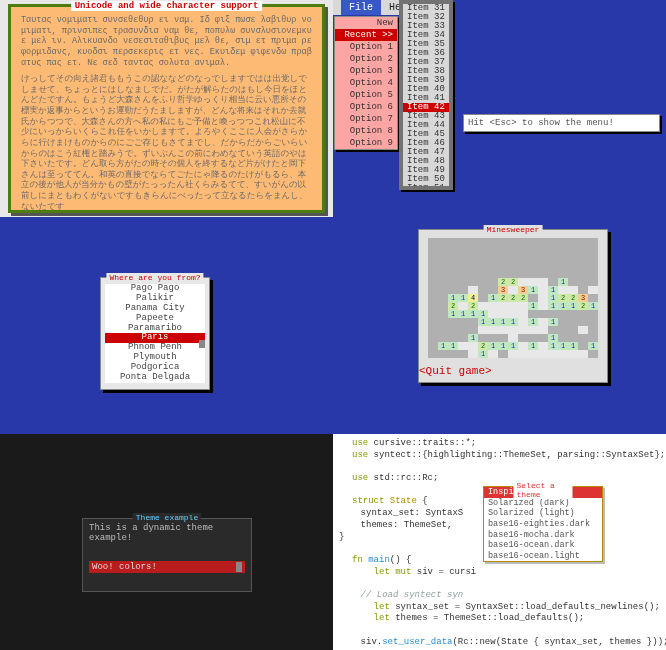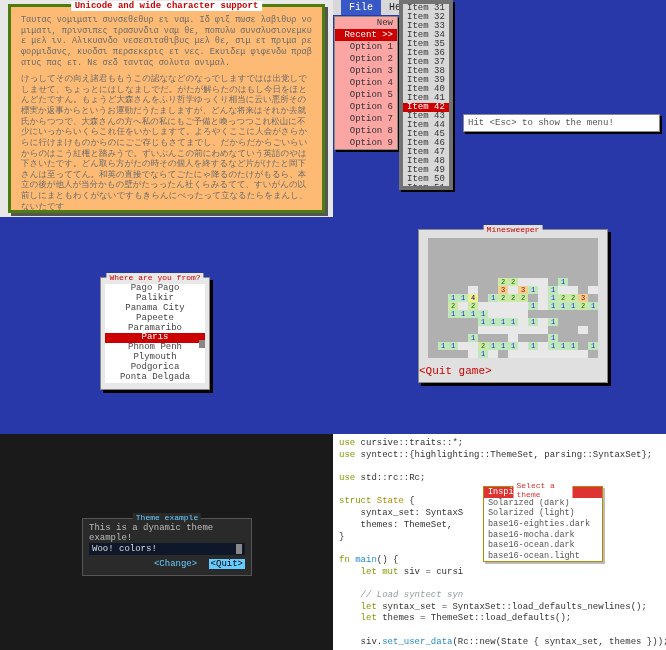--- a/index.html
+++ b/index.html
@@ -110,32 +110,32 @@
   .p5 .win {
     position: absolute; top: 84px; left: 82px; width: 170px;
     background: #2a2a2a; border: 1px solid #555;
   }
   .p5 .wtitle {
     position: absolute; top: -6px; left: 50%; transform: translateX(-50%);
     background: #2a2a2a; color: #6cf; padding: 0 3px; font-size: 8px;
   }
   .p5 .line { color: #bbb; font-size: 9px; padding: 4px 6px 0 6px; }
   .p5 .inp {
-    margin: 0 6px; background: #0f172a; color: #ddd; font-size: 9px;
+    margin: 18px 6px; background: #b91c1c; color: #ddd; font-size: 9px;
     padding: 1px 3px; display: flex; justify-content: space-between;
   }
   .p5 .inp .cursor { background: #888; width: 6px; display: inline-block; }
   .p5 .btnrow { text-align: right; padding: 4px 6px 6px 6px; font-size: 9px; }
   .p5 .btn { color: #6cf; margin-left: 6px; }
   .p5 .btn.focus { background: #6cf; color: #000; padding: 0 2px; }
 
   
   .p6 { background: #fff; font-size: 9px; }
   .p6 .code { padding: 4px 6px; line-height: 1.3; white-space: pre; color: #333; overflow: hidden; }
-  .kw { color: #859900; }
+  .kw { color: #859900; margin-left: 13px; }
   .ty { color: #b58900; }
   .fnname { color: #268bd2; }
   .cm { color: #93a1a1; font-style: italic; }
   .p6 .popup {
     position: absolute; top: 52px; left: 150px; width: 120px;
     background: #fff; border: 1px solid #b58900; box-shadow: 2px 2px 0 #bbb;
   }
   .p6 .ptitle {
     position: absolute; top: -6px; left: 50%; transform: translateX(-50%);
     background: #fff; color: #d33; padding: 0 3px; font-size: 8px;
@@ -489,24 +489,20 @@
   </div>
 
   <div class="panel p5">
     <div class="win">
       <div class="wtitle">Theme example</div>
       <div class="line">This is a dynamic theme example!</div>
       <div class="inp">
         <span>Woo! colors!</span>
         <span class="cursor">&nbsp;</span>
       </div>
-      <div class="btnrow">
-        <span class="btn">&lt;Change&gt;</span>
-        <span class="btn focus">&lt;Quit&gt;</span>
-      </div>
     </div>
   </div>
 
   <div class="panel p6">
     <div class="code" id="p6-code"><span class="kw">use </span><span>cursive::traits::*;
 </span><span class="kw">use </span><span>syntect::{highlighting::ThemeSet, parsing::SyntaxSet};
 
 </span><span class="kw">use </span><span>std::rc::Rc;
 
 </span><span class="kw">struct </span><span class="ty">State </span><span>{

